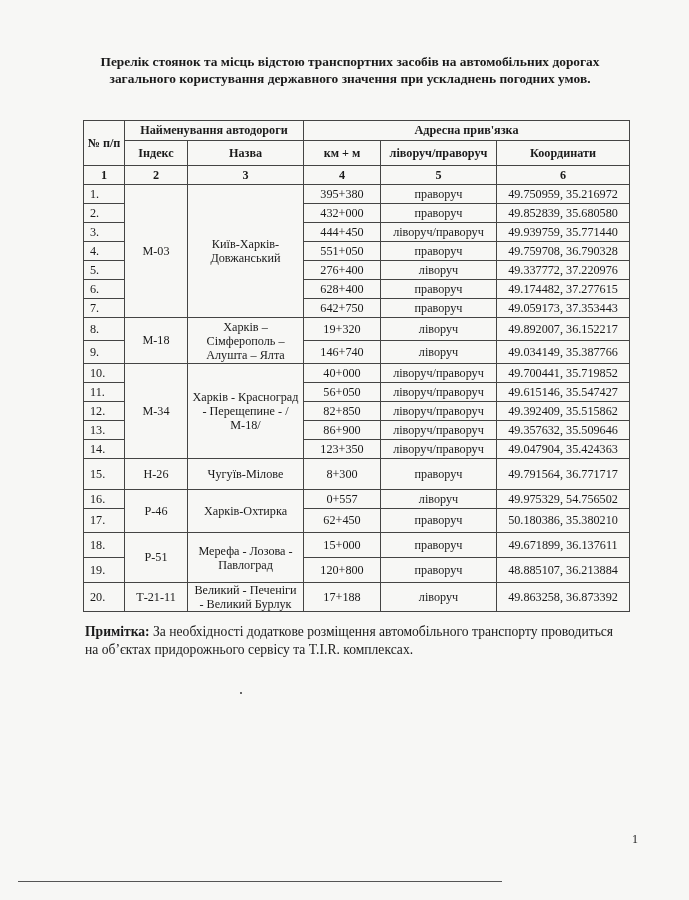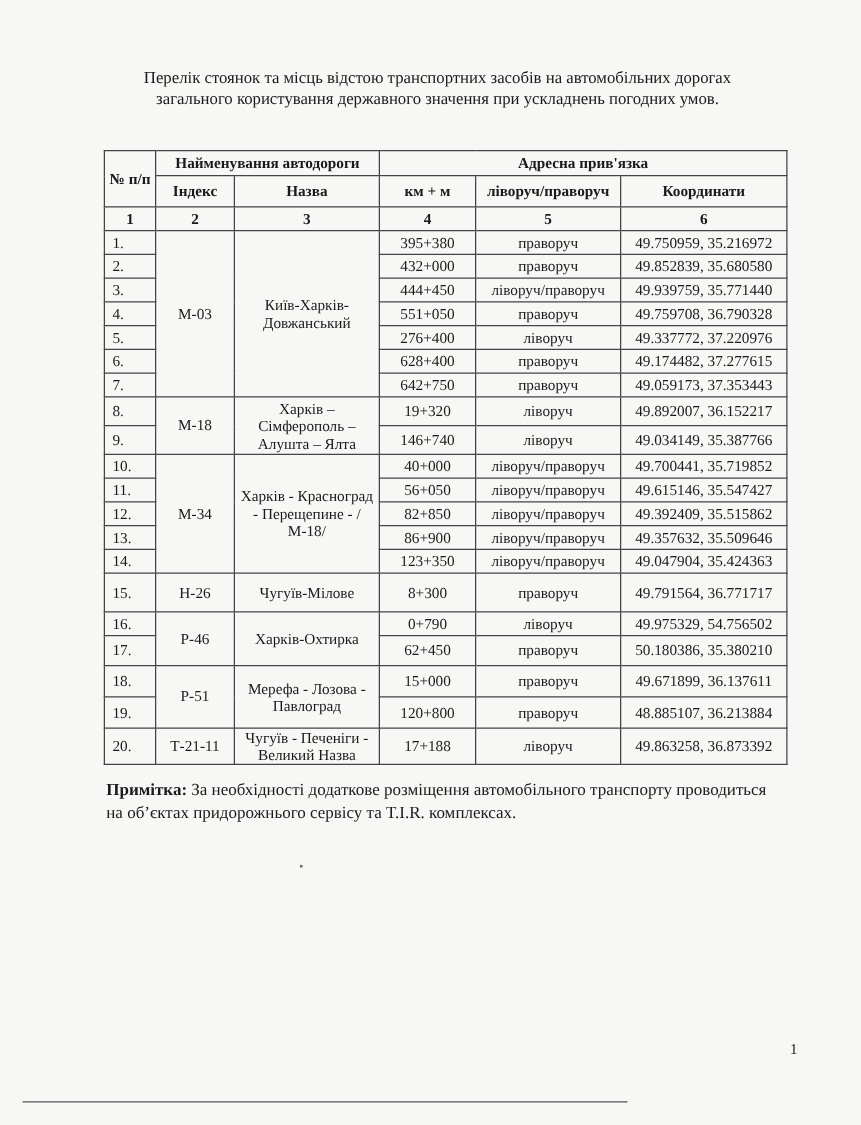--- a/index.html
+++ b/index.html
@@ -1,19 +1,19 @@
 <!DOCTYPE html>
 <html><head>
 <meta charset="utf-8">
 <style>
   html, body { margin:0; padding:0; }
   body { width:689px; height:900px; background:#f7f7f5; position:relative; overflow:hidden;
          font-family:"Liberation Serif","DejaVu Serif",serif; color:#1a1a1a; }
   .title { position:absolute; left:90px; top:53px; width:520px; text-align:center;
-           font-weight:normal; font-size:13.4px; line-height:17px; }
+           font-weight:bold; font-size:13.4px; line-height:17px; }
   table { position:absolute; left:83px; top:120px; border-collapse:collapse; font-size:12.2px; }
   td, th { border:1px solid #444; padding:0 3px; text-align:center; vertical-align:middle; }
   th { font-weight:bold; font-size:12.2px; }
   .numcell { text-align:left; padding-left:6px; }
   .note { position:absolute; left:85px; top:623px; width:540px; font-size:13.6px; line-height:18px; }
   .note b { font-weight:bold; }
   .pageno { position:absolute; left:632px; top:832px; font-size:12px; }
   .footline { position:absolute; left:18px; top:881px; width:484px; height:1px; background:#555; }
   .dot { position:absolute; left:240px; top:692px; width:2px; height:2px; background:#666; }
 </style>
@@ -149,21 +149,21 @@
         <td rowspan="1">Н-26</td>
         <td rowspan="1" style="line-height: 14px;">Чугуїв-Мілове</td>
         <td>8+300</td>
         <td>праворуч</td>
         <td>49.791564, 36.771717</td>
       </tr>
       <tr style="height: 19px;">
         <td class="numcell">16.</td>
         <td rowspan="2">Р-46</td>
         <td rowspan="2" style="line-height: 14px;">Харків-Охтирка</td>
-        <td>0+790</td>
+        <td>0+557</td>
         <td>ліворуч</td>
         <td>49.975329, 54.756502</td>
       </tr>
       <tr style="height: 24px;">
         <td class="numcell">17.</td>
         <td>62+450</td>
         <td>праворуч</td>
         <td>50.180386, 35.380210</td>
       </tr>
       <tr style="height: 25px;">
@@ -176,21 +176,21 @@
       </tr>
       <tr style="height: 25px;">
         <td class="numcell">19.</td>
         <td>120+800</td>
         <td>праворуч</td>
         <td>48.885107, 36.213884</td>
       </tr>
       <tr style="height: 28px;">
         <td class="numcell">20.</td>
         <td rowspan="1">Т-21-11</td>
-        <td rowspan="1" style="line-height: 14px;">Чугуїв - Печеніги - Великий Назва</td>
+        <td rowspan="1" style="line-height: 14px;">Великий - Печеніги - Великий Бурлук</td>
         <td>17+188</td>
         <td>ліворуч</td>
         <td>49.863258, 36.873392</td>
       </tr>
     </tbody>
 </table>
 
 <div class="note">
   <b>Примітка:</b><span> За необхідності додаткове розміщення автомобільного транспорту проводиться на об’єктах придорожнього сервісу та T.I.R. комплексах.</span>
 </div>

